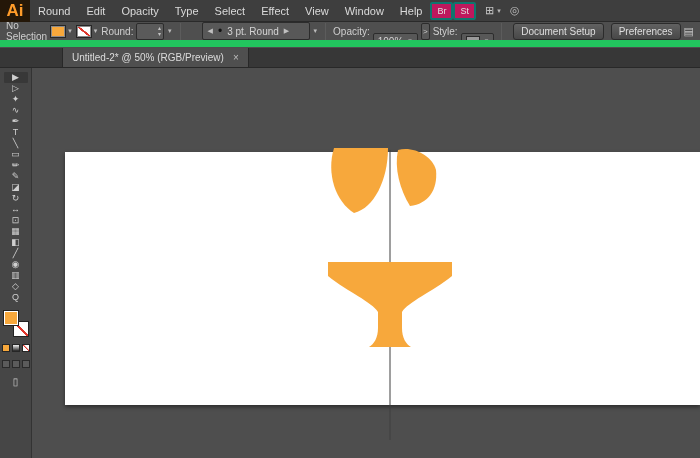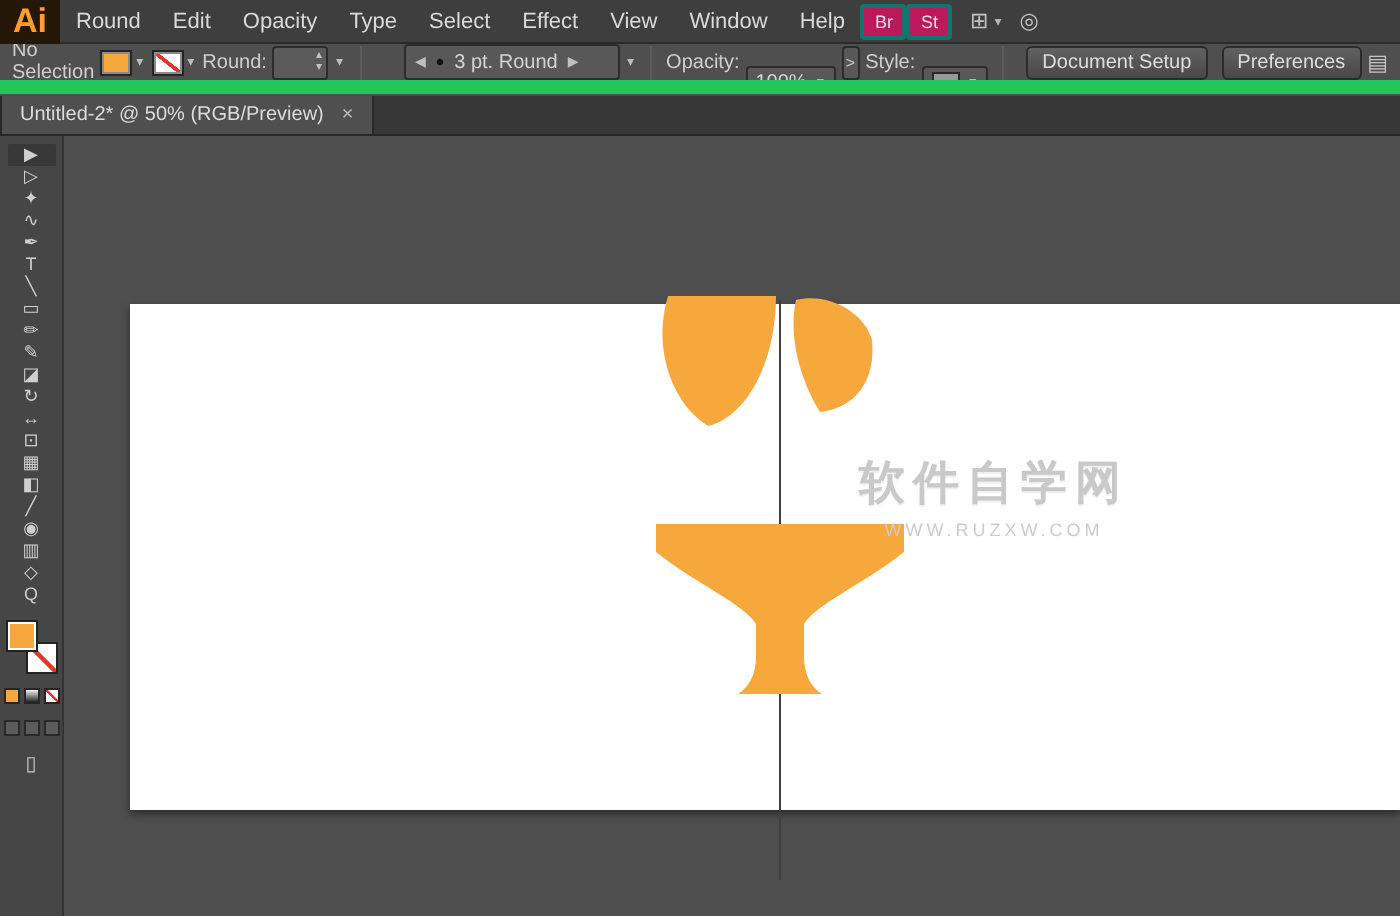--- a/index.html
+++ b/index.html
@@ -71,21 +71,21 @@
   }
   .panels { margin-left:auto; color:#c4c4c4; font-size:11px; }
 
   
   .tabbar {
     position:absolute; top:48px; left:0; right:0; height:20px;
     background:#373737; border-bottom:1px solid #282828;
     display:flex; align-items:stretch;
   }
   .tab {
-    background:#4f4f4f; border-left:1px solid #282828; border-right:1px solid #282828;
+    margin-left:62px; background:#4f4f4f; border-left:1px solid #282828; border-right:1px solid #282828;
     display:flex; align-items:center; gap:9px; padding:0 9px;
     font-size:10px; color:#dcdcdc;
   }
   .tab-close { color:#bdbdbd; font-size:10px; cursor:default; }
 
   
   .toolbar {
     position:absolute; top:68px; bottom:0; left:0; width:32px;
     background:#464646; border-right:1px solid #333;
     display:flex; flex-direction:column; align-items:center; padding-top:4px;
@@ -257,17 +257,13 @@
 <div class="canvas">
   <div class="artboard"></div>
 
   <svg class="art" viewBox="0 0 668 390">
     <line x1="358" y1="82" x2="358" y2="372" stroke-width="1" stroke="#3f3f3f"></line>
     <path d="M302,80 L356,80 C356,112 342,140 322,145 C304,134 294,106 302,80 Z" fill="#F7A83C"></path>
     <path d="M366,82 C382,78 400,88 404,102 C406,122 396,136 378,138 C368,122 362,100 366,82 Z" fill="#F7A83C"></path>
     <path d="M296,194 L420,194 L420,208 C400,224 376,234 370,244 L370,260 C370,270 374,276 379,279 L337,279 C342,276 346,270 346,260 L346,244 C340,234 316,224 296,208 Z" fill="#F7A83C"></path>
   </svg>
 
-  <div class="watermark">
-    <div class="wm-title">软件自学网</div>
-    <div class="wm-sub">WWW.RUZXW.COM</div>
-  </div>
 </div>
 
 </body></html>

